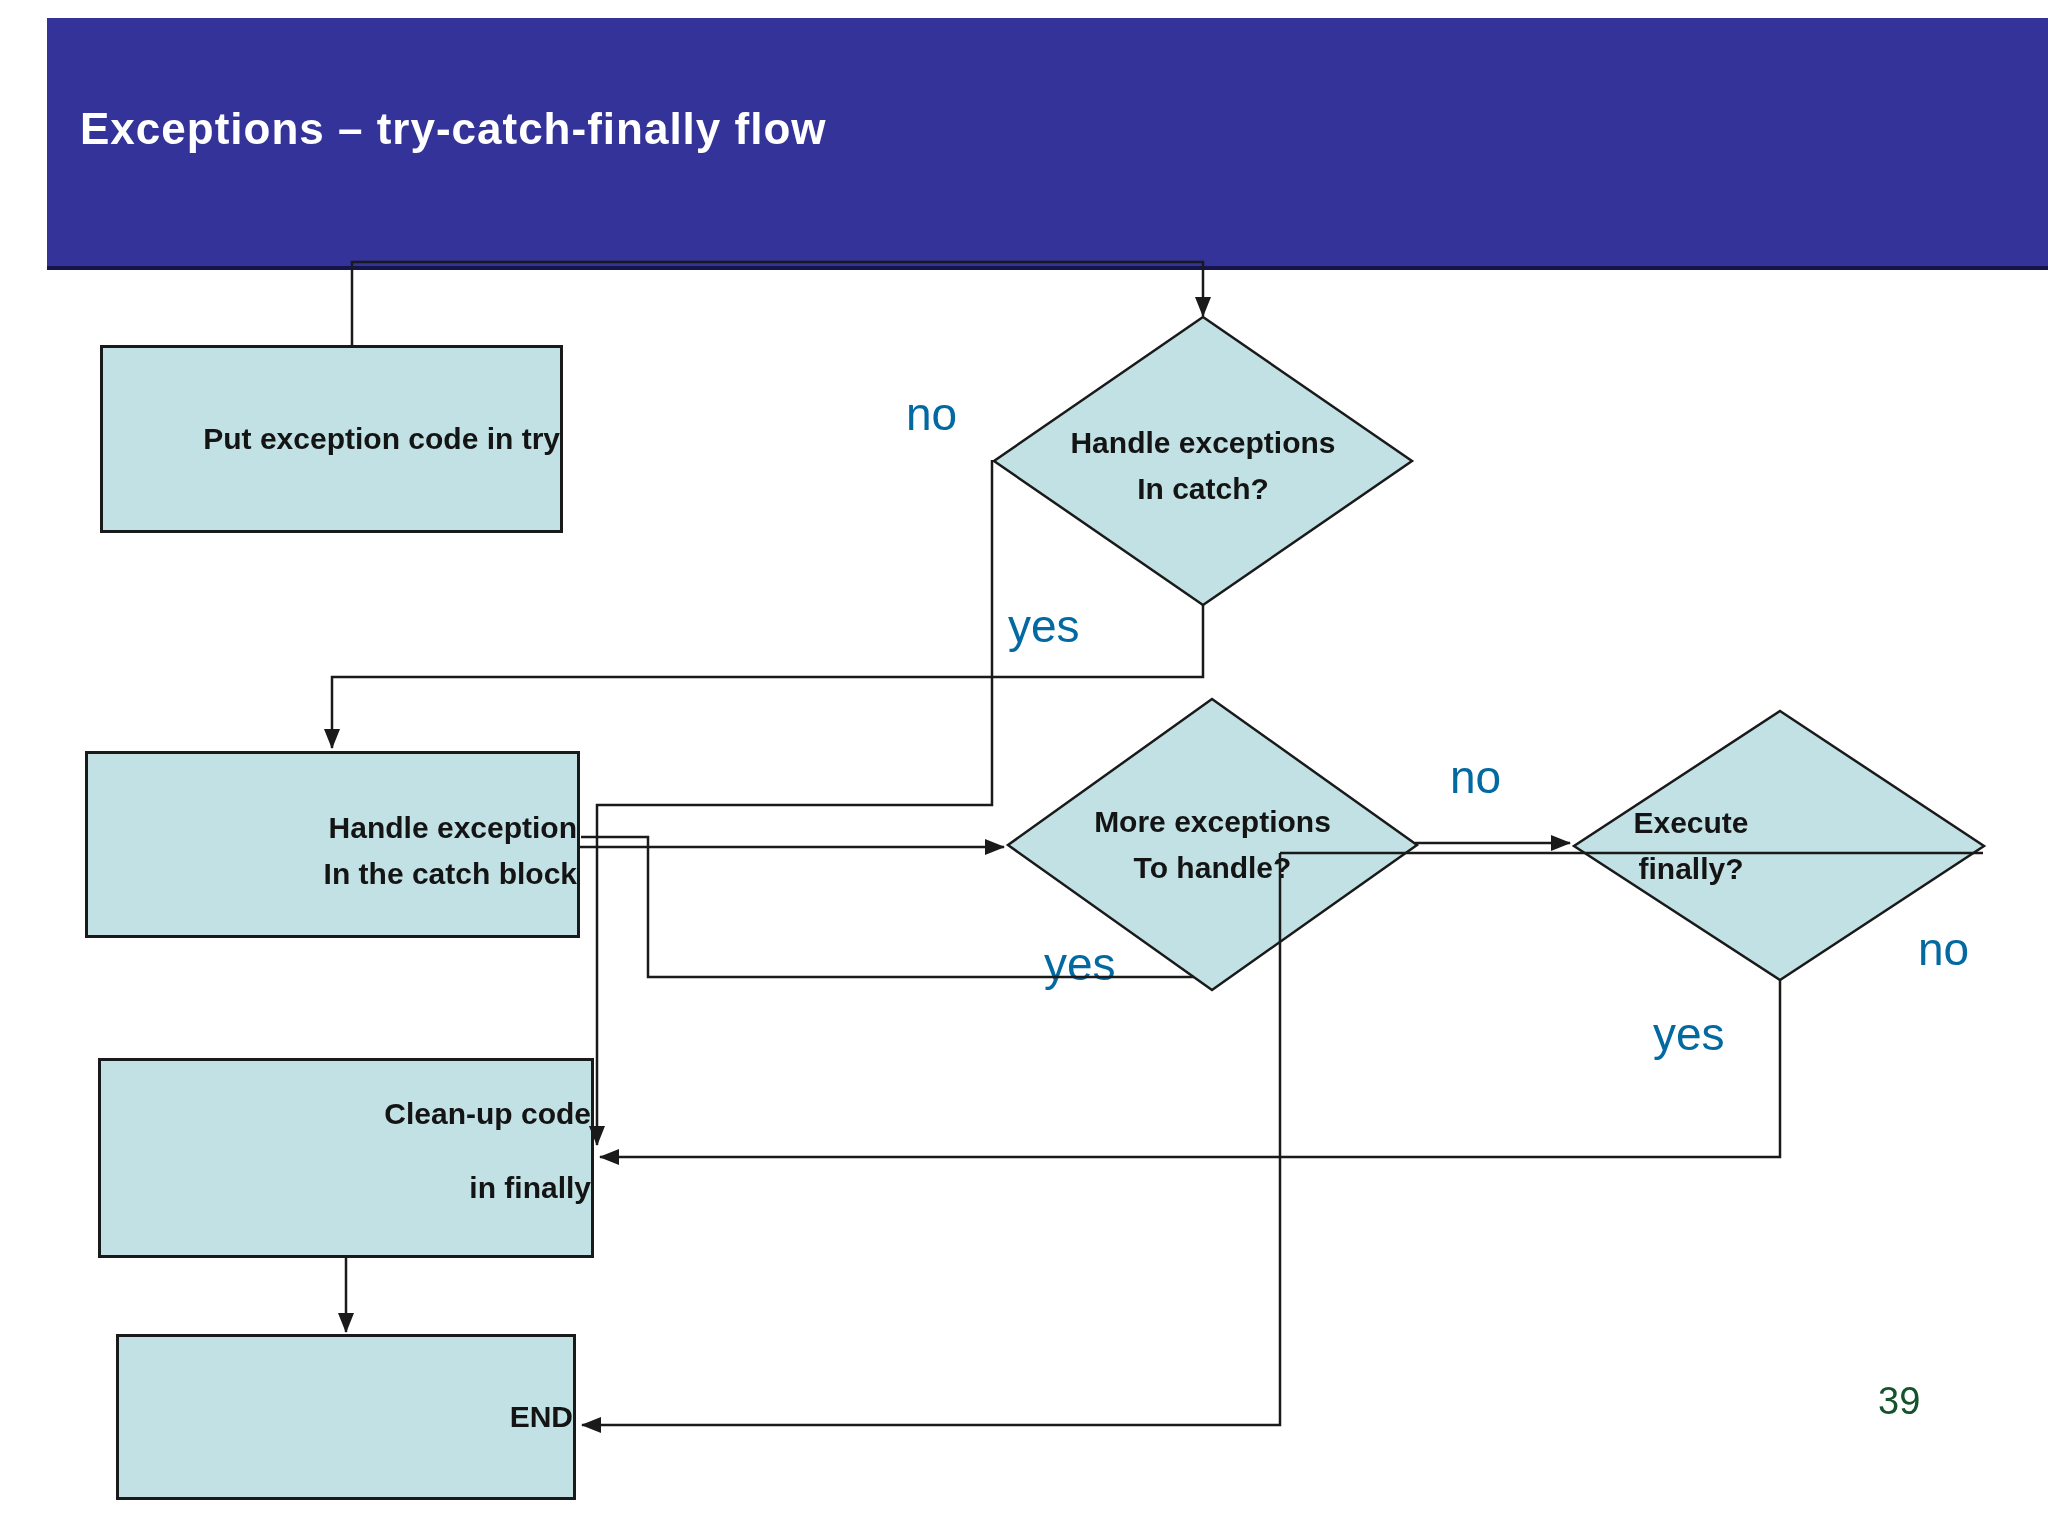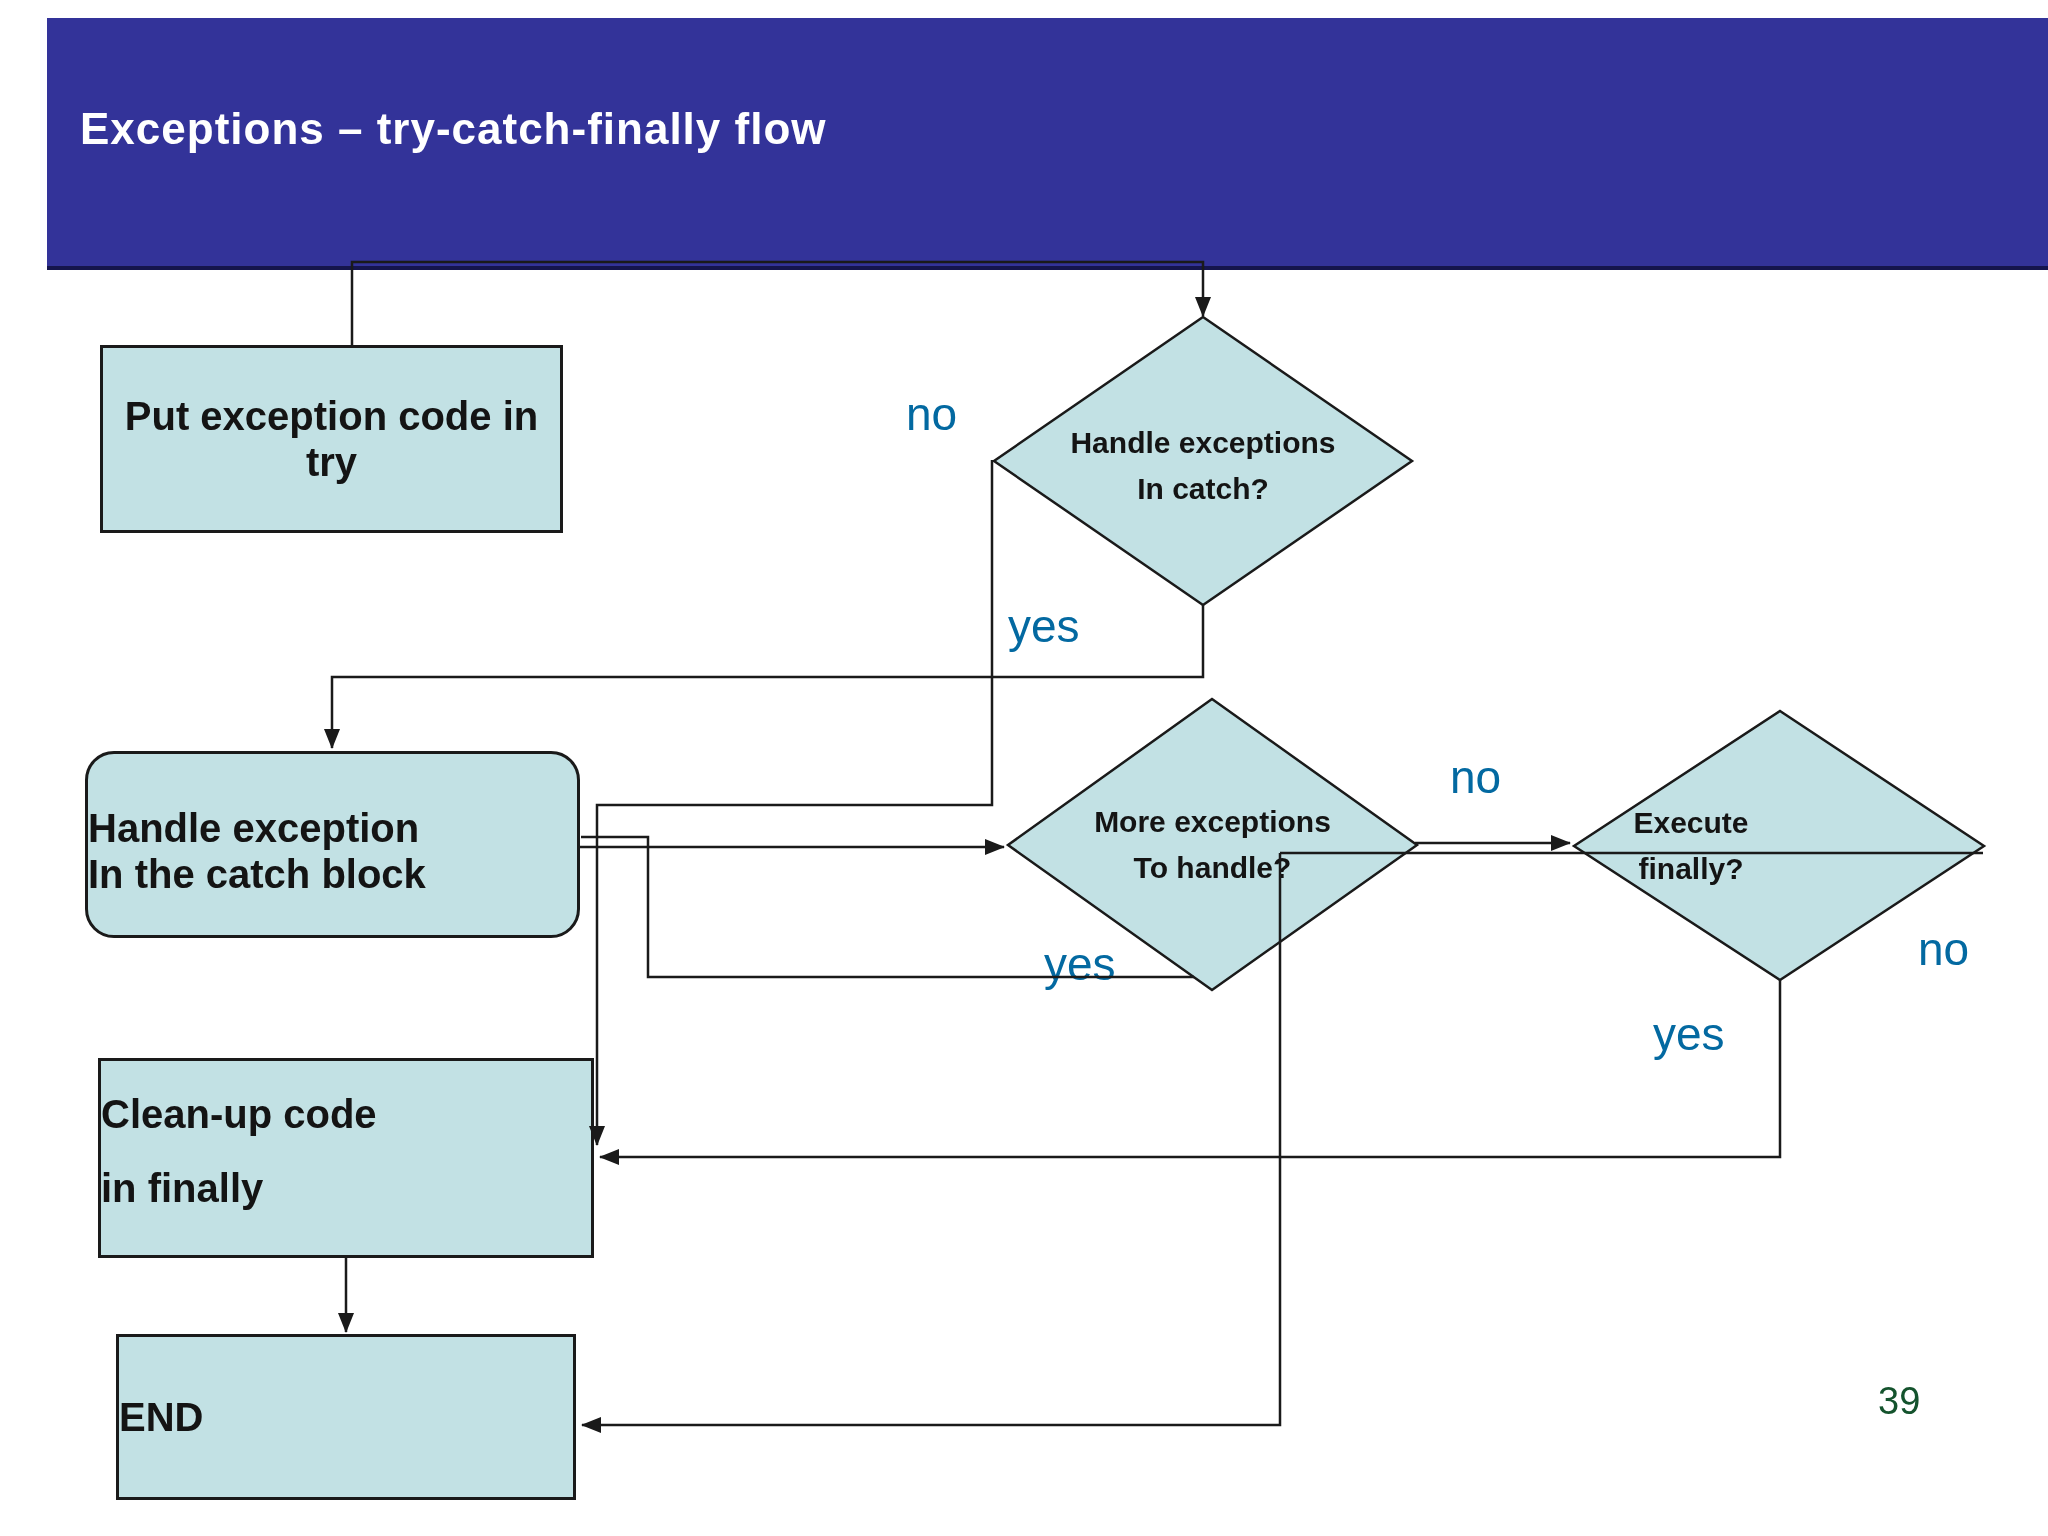--- a/index.html
+++ b/index.html
@@ -23,34 +23,34 @@
     color:var(--title_text,#ffffff);
     white-space:nowrap;
   }
   .layer{position:absolute;left:0;top:0;pointer-events:none;}
   .diamond{fill:var(--node_fill,#c2e1e4);stroke:var(--node_border,#1a1a1a);stroke-width:2.5;}
   .edge{fill:none;stroke:var(--line,#1a1a1a);stroke-width:2.5;}
   .rect{
     position:absolute;box-sizing:border-box;
     background:var(--node_fill,#c2e1e4);
     border:3px solid var(--node_border,#1a1a1a);
-    display:flex;flex-direction:column;align-items:flex-start;justify-content:center;
+    display:flex;flex-direction:column;align-items:flex-end;justify-content:center;
     text-align:center;
-    font-weight:bold;font-size:40px;line-height:46px;
+    font-weight:bold;font-size:30px;line-height:46px;
     color:var(--text,#141414);
   }
   .dtext{
     position:absolute;box-sizing:border-box;
     display:flex;flex-direction:column;align-items:center;justify-content:center;
     text-align:right;
     font-weight:bold;font-size:30px;line-height:46px;
     color:var(--text,#141414);
   }
   #node-put-try{left:100px;top:345px;width:463px;height:188px;}
-  #node-handle-catch-block{left:85px;top:751px;width:495px;height:187px;padding-top:12px;border-radius:29px;}
+  #node-handle-catch-block{left:85px;top:751px;width:495px;height:187px;padding-top:12px;}
   #node-cleanup{left:98px;top:1058px;width:496px;height:200px;padding-bottom:15px;}
   #node-cleanup .gapline{margin-top:28px;}
   #node-end{left:116px;top:1334px;width:460px;height:166px;}
   #dtext-handle-in-catch{left:994px;top:317px;width:418px;height:288px;padding-top:10px;}
   #dtext-more-exceptions{left:1008px;top:699px;width:409px;height:291px;}
   #dtext-execute-finally{left:1484px;top:711px;width:414px;height:269px;}
   .lbl{
     position:absolute;font-size:46px;font-weight:normal;
     color:#0369a1;white-space:nowrap;
   }

